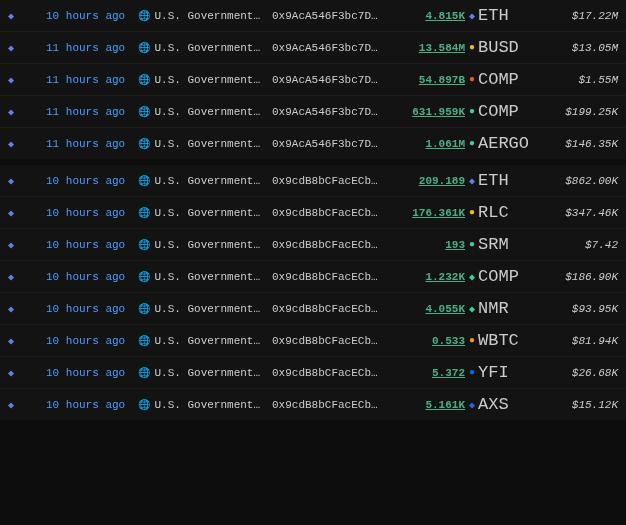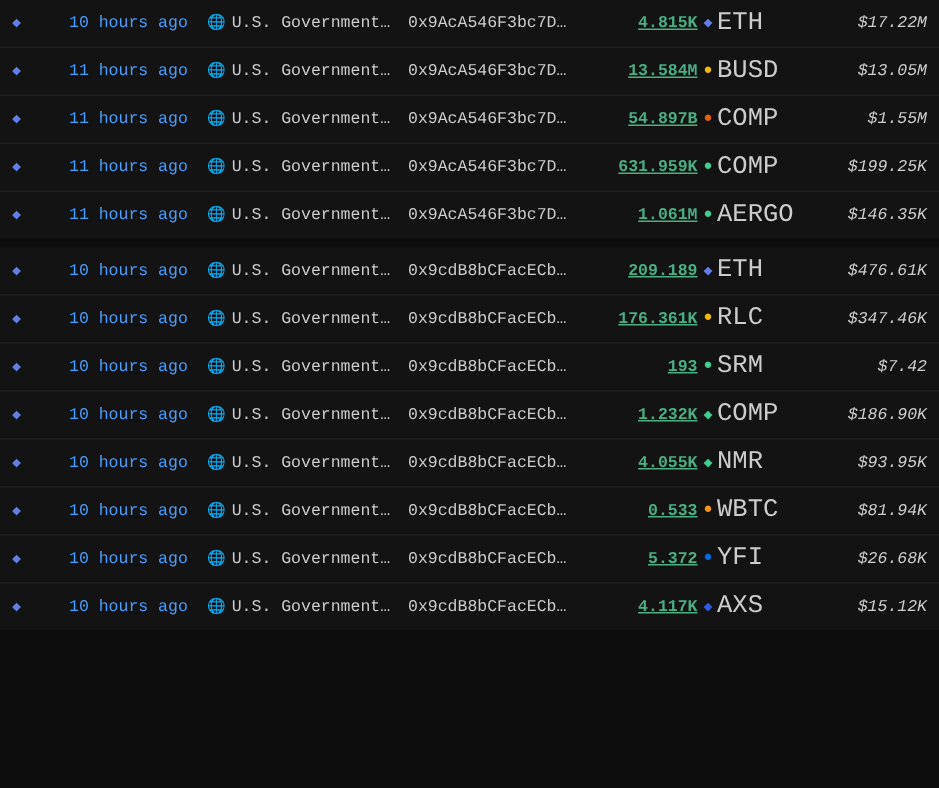--- a/index.html
+++ b/index.html
@@ -136,21 +136,21 @@
       <span class="col-from">
         <span class="globe">🌐</span>
         <span class="name">U.S. Government: FT...</span>
       </span>
       <span class="col-addr">0x9cdB8bCFacECb6Edc93...</span>
       <span class="col-amount">209.189</span>
       <span class="col-token">
         <span class="ticon eth-dot">◆</span>
         <span class="tsymbol">ETH</span>
       </span>
-      <span class="col-value">$476.61K</span>
+      <span class="col-value">$862.00K</span>
     </div>
       <div class="row">
       <span class="col-icon eth-sym">◆</span>
       <span class="col-time">10 hours ago</span>
       <span class="col-from">
         <span class="globe">🌐</span>
         <span class="name">U.S. Government: FT...</span>
       </span>
       <span class="col-addr">0x9cdB8bCFacECb6Edc93...</span>
       <span class="col-amount">176.361K</span>
@@ -236,21 +236,21 @@
       <span class="col-value">$26.68K</span>
     </div>
       <div class="row">
       <span class="col-icon eth-sym">◆</span>
       <span class="col-time">10 hours ago</span>
       <span class="col-from">
         <span class="globe">🌐</span>
         <span class="name">U.S. Government: FT...</span>
       </span>
       <span class="col-addr">0x9cdB8bCFacECb6Edc93...</span>
-      <span class="col-amount">4.117K</span>
+      <span class="col-amount">5.161K</span>
       <span class="col-token">
         <span class="ticon axs-dot">◆</span>
         <span class="tsymbol">AXS</span>
       </span>
       <span class="col-value">$15.12K</span>
     </div>
     </div>
   </div>
 
 </body></html>

